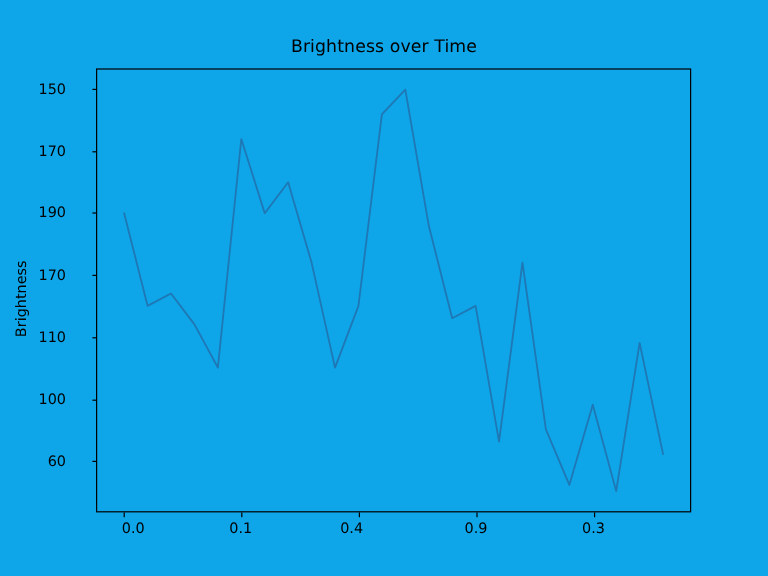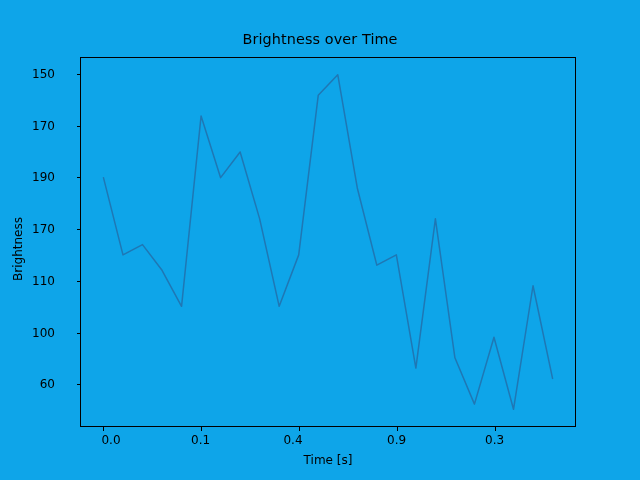--- a/index.html
+++ b/index.html
@@ -149,16 +149,15 @@
       <div class="xtick-mark" style="left: 396.617px;"></div>
       <div class="xtick-mark" style="left: 494.64px;"></div>
     </div>
 
   <div id="plot-area">
     <svg id="data-line-svg" viewBox="0 0 496 370" preserveAspectRatio="none">
       <polyline id="data-polyline" fill="none" stroke="#1f77b4" stroke-width="1.5" stroke-linejoin="round" stroke-linecap="round" points="22.55,120.31 42.15,197.94 61.75,187.59 81.36,213.46 100.96,249.69 120.57,58.22 140.17,120.31 159.78,94.44 179.38,161.71 198.99,249.69 218.59,197.94 238.20,37.52 257.80,16.82 277.41,130.66 297.01,208.29 316.62,197.94 336.22,311.78 355.83,161.71 375.43,301.43 395.04,348.01 414.64,280.73 434.25,353.18 453.85,228.99 473.45,322.13"></polyline>
     </svg>
   </div>
 
-  <div id="xlabel">Time [s]</div>
   <div id="ylabel">Brightness</div>
 
 </div>
 
 </body></html>

